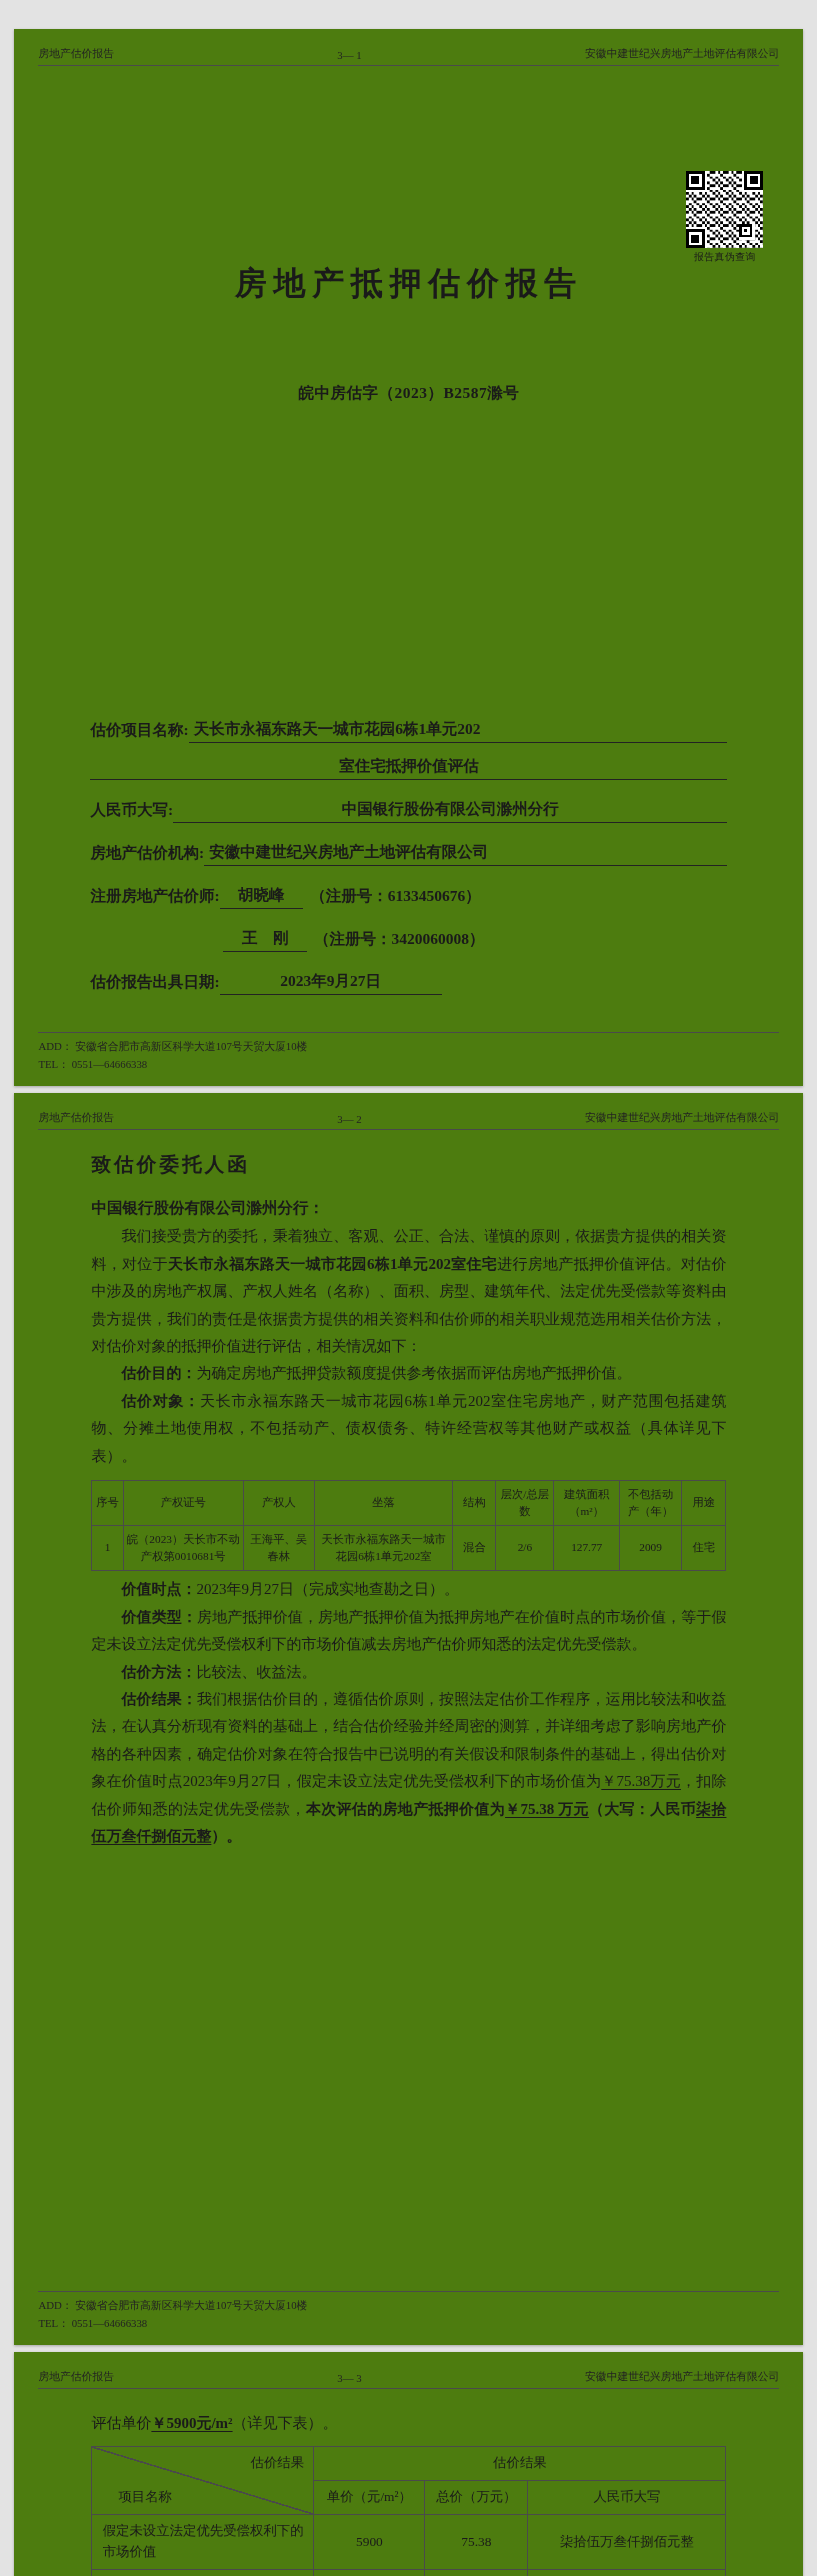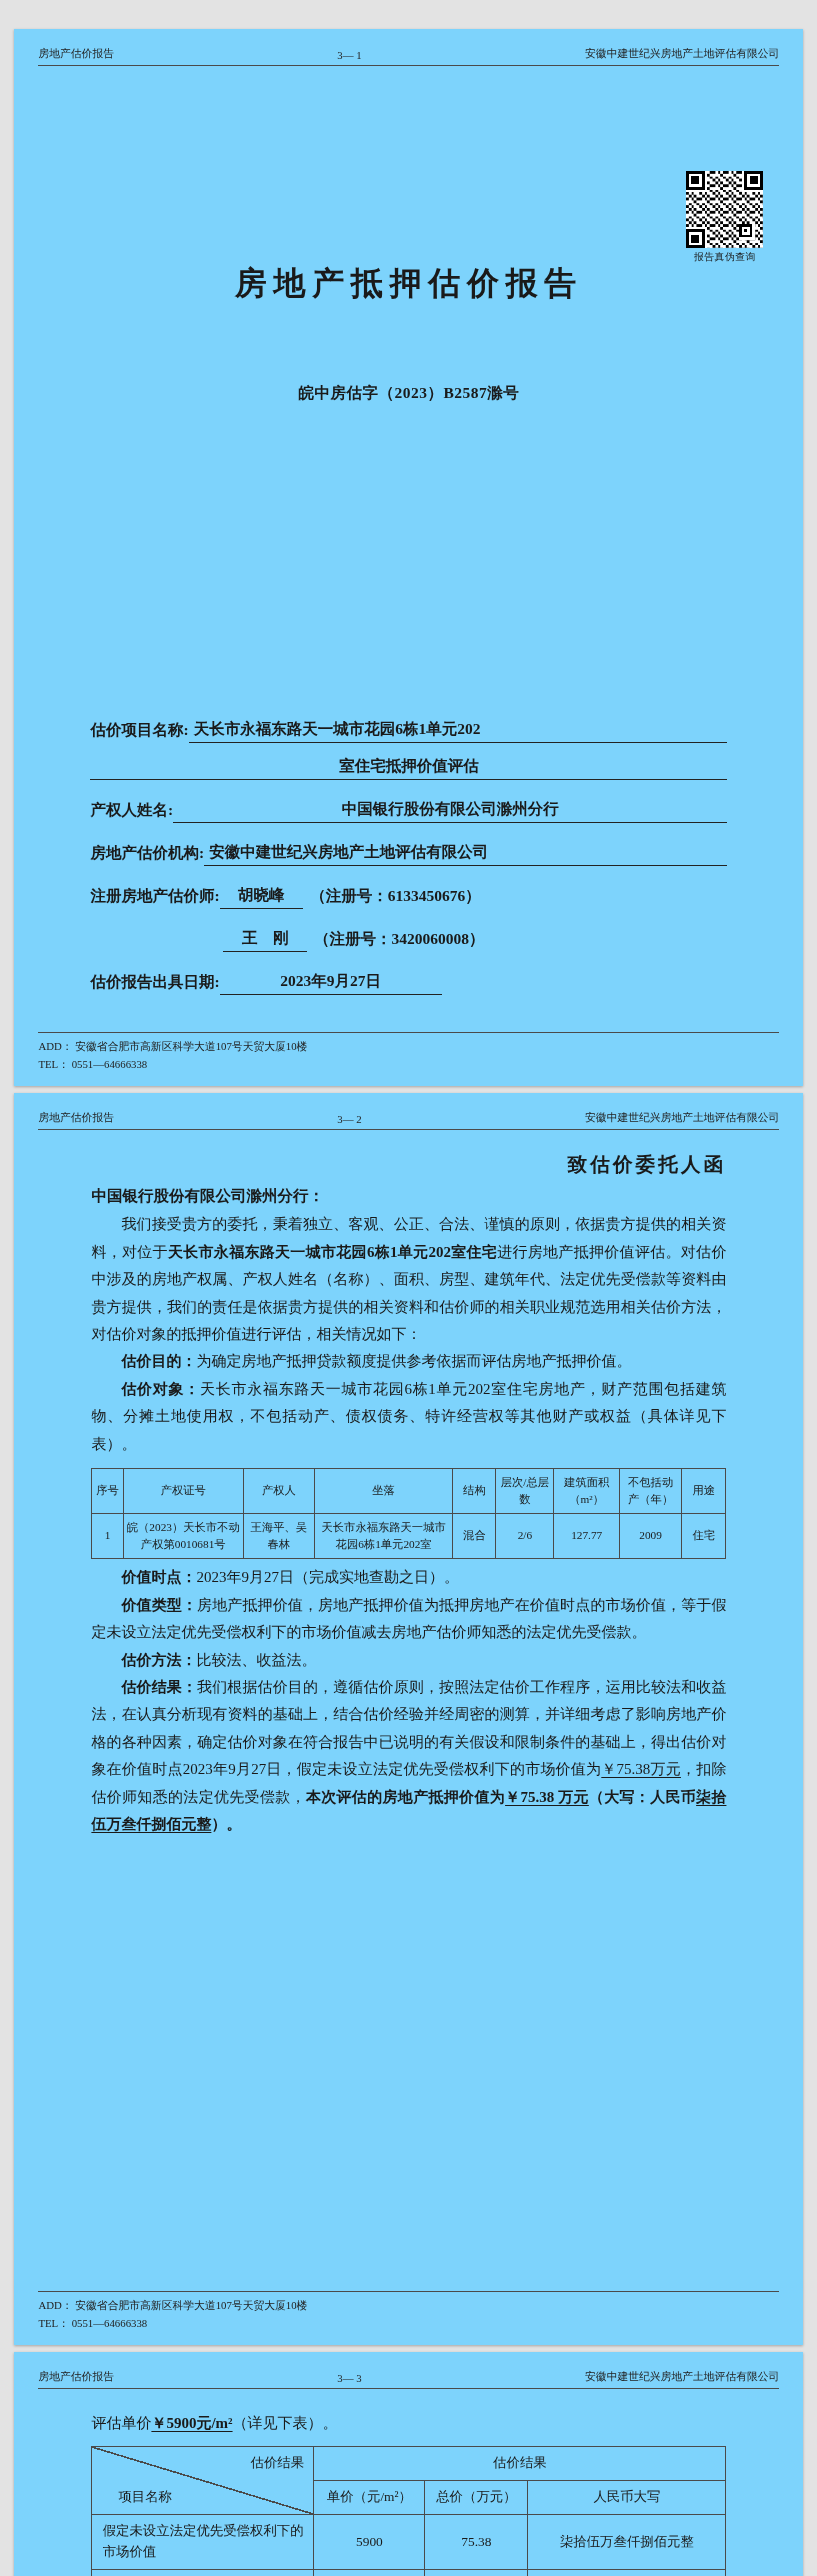--- a/index.html
+++ b/index.html
@@ -1,19 +1,19 @@
 <!DOCTYPE html>
 <html style="font-size:8.2px"><head>
 <meta charset="utf-8">
 <style>
   * { box-sizing: border-box; margin: 0; padding: 0; }
   html, body { background: #e3e3e3; }
   body { width: 818px; font-family: "Liberation Serif", "DejaVu Serif", serif; color: #1a1a1a; }
   .stack { padding: 29px 14.4px 36px; display: flex; flex-direction: column; gap: 7.2px; }
-  .page { position: relative; background: #7dd3fc; width: 789px; box-shadow: 0 0.5px 2.6px rgba(0,0,0,.28); }
+  .page { position: relative; background: #4d7c0f; width: 789px; box-shadow: 0 0.5px 2.6px rgba(0,0,0,.28); }
   .page-1 { height: 1057px; }
   .page-2 { height: 1252px; }
   .page-3 { height: 913px; }
 
   .pg-header { position: absolute; top: 17.5px; left: 24px; right: 24px; display: flex; justify-content: space-between; align-items: flex-end; font-size: 10.8px; color: #222; border-bottom: 1px solid #4a4a4a; padding-bottom: 4.1px; }
   .pg-footer { position: absolute; bottom: 12.4px; left: 24px; right: 24px; border-top: 1px solid #4a4a4a; padding-top: 5.2px; font-size: 10.8px; line-height: 1.65; color: #222; }
 
   
   .qr-box { position: absolute; top: 142px; right: 33px; width: 91px; text-align: center; }
   .qr-box svg { width: 77px; height: 77px; display: block; margin: 0 auto; }
@@ -26,21 +26,21 @@
   .flabel { white-space: nowrap; padding-bottom: 2.1px; }
   .fline { flex: 1; border-bottom: 1px solid #222; text-align: center; padding: 0 3.1px 2.1px; }
   .fline.left { text-align: left; padding-left: 5.2px; }
   .fline.short { flex: 0 0 222px; }
   .fname { border-bottom: 1px solid #222; padding: 0 18.5px 2.1px; }
   .fnote { padding: 0 0 2.1px 7.2px; }
   .fspacer { width: 133px; }
 
   
   .body2 { padding: 58px 77px 0; }
-  .letter-title { text-align: right; font-size: 19.6px; font-weight: 700; letter-spacing: 3.1px; margin-bottom: 8px; }
+  .letter-title { text-align: left; font-size: 19.6px; font-weight: 700; letter-spacing: 3.1px; margin-bottom: 20px; }
   .salut { font-size: 15.5px; font-weight: 700; margin-bottom: 4.1px; }
   .para { font-size: 15px; line-height: 1.83; text-indent: 2em; text-align: justify; }
   .para.noindent { text-indent: 0; }
   .lead { font-weight: 700; }
   .bold { font-weight: 700; }
   .uline { text-decoration: underline; text-underline-offset: 3.1px; }
 
   .t1 { width: 100%; border-collapse: collapse; font-size: 11.3px; text-align: center; margin: 9.3px 0 5.2px; border-radius: 20px; }
   .t1 th, .t1 td { border: 1px solid #4a4a4a; padding: 5.2px 3.1px; font-weight: 400; vertical-align: middle; line-height: 1.5; }
 
@@ -115,21 +115,21 @@
 
     <div class="fields">
       <div class="frow">
         <span class="flabel">估价项目名称:</span>
         <span class="fline left">天长市永福东路天一城市花园6栋1单元202</span>
       </div>
       <div class="frow cont">
         <span class="fline">室住宅抵押价值评估</span>
       </div>
       <div class="frow">
-        <span class="flabel">产权人姓名:</span>
+        <span class="flabel">人民币大写:</span>
         <span class="fline">中国银行股份有限公司滁州分行</span>
       </div>
       <div class="frow">
         <span class="flabel">房地产估价机构:</span>
         <span class="fline left">安徽中建世纪兴房地产土地评估有限公司</span>
       </div>
       <div class="frow">
         <span class="flabel">注册房地产估价师:</span>
         <span class="fname">胡晓峰</span>
         <span class="fnote">（注册号：6133450676）</span>

